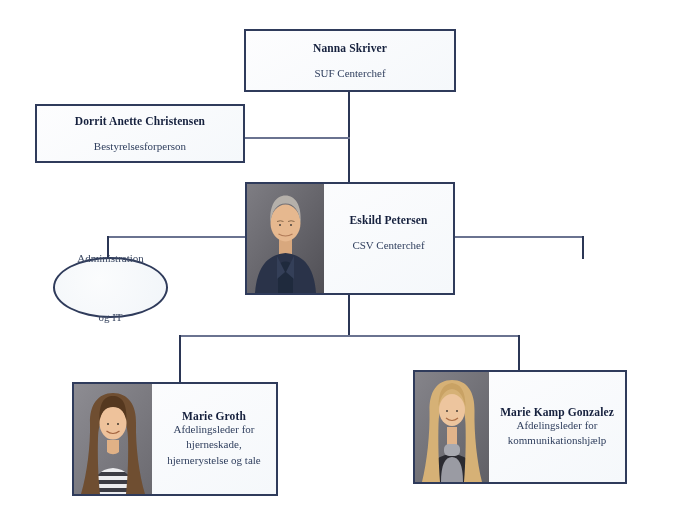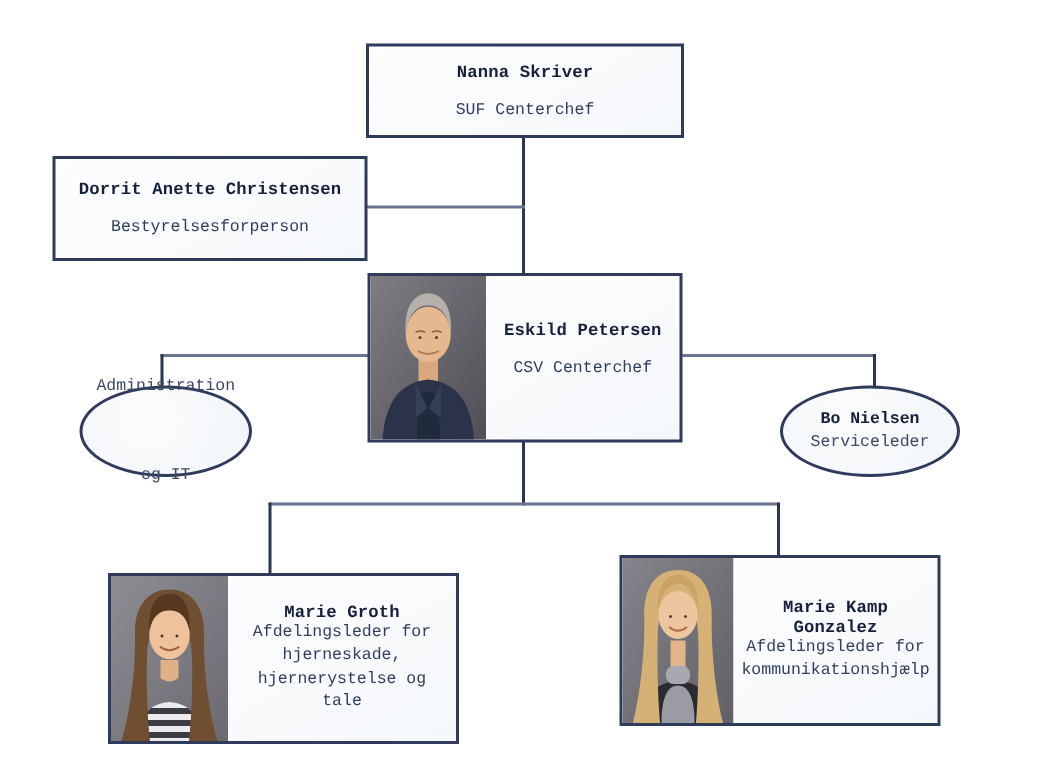--- a/index.html
+++ b/index.html
@@ -1,18 +1,18 @@
 <!DOCTYPE html>
 <html><head>
 <meta charset="utf-8">
 <style>
   html,body{margin:0;padding:0;background:#ffffff;}
   .canvas{
     position:relative;width:696px;height:522px;background:#ffffff;overflow:hidden;
-    font-family:Liberation Mono, monospace;
+    font-family:Liberation Serif, serif;
   }
   
   .node{
     position:absolute;box-sizing:border-box;
     border:2px solid #2f3b5b;
     background:linear-gradient(150deg,#fdfdfe 0%,#f5f8fb 100%);
     display:flex;flex-direction:column;align-items:center;justify-content:center;
     text-align:center;
   }
   .name{font-weight:bold;font-size:11.5px;color:#15203d;letter-spacing:.1px;}
@@ -59,21 +59,21 @@
   <div class="vline" style="left:348px;top:294px;height:43px;"></div>
   <div class="hline" style="left:179px;top:335px;width:341px;"></div>
   <div class="vline" style="left:179px;top:335px;height:48px;"></div>
   <div class="vline" style="left:518px;top:335px;height:48px;"></div>
 
   <div class="node" style="left:244px;top:29px;width:212px;height:63px;">
     <span class="name">Nanna Skriver</span>
     <span class="title">SUF Centerchef</span>
   </div>
 
-  <div class="node" style="left:35px;top:104px;width:210px;height:70px;">
+  <div class="node" style="left:35px;top:104px;width:210px;height:59px;">
     <span class="name">Dorrit Anette Christensen</span>
     <span class="title">Bestyrelsesforperson</span>
   </div>
 
   <div class="card" style="left:245px;top:182px;width:210px;height:113px;">
     <svg class="photo" width="77" height="109" viewBox="0 0 77 109" preserveAspectRatio="none">
       <defs>
         <linearGradient id="g-ebg" x1="0" y1="0" x2="1" y2="1">
           <stop offset="0" stop-color="#7e7d83"></stop>
             <stop offset="1" stop-color="#504f55"></stop>
@@ -97,26 +97,22 @@
       <span class="name">Eskild Petersen</span>
       <span class="title">CSV Centerchef</span>
     </div>
   </div>
 
   <div class="ellipse" style="left:53px;top:257px;width:115px;height:61px;gap:44px;">
     <span class="eline">Administration</span>
     <span class="eline">og IT</span>
   </div>
 
-  <div class="ellipse" style="left:520px;top:257px;width:120px;height:61px;">
-    <span class="eline bold">Bo Nielsen</span>
-    <span class="eline">Serviceleder</span>
-  </div>
 
-  <div class="card" style="left:72px;top:382px;width:234px;height:114px;">
+  <div class="card" style="left:72px;top:382px;width:206px;height:114px;">
     <svg class="photo" width="78" height="110" viewBox="0 0 78 110" preserveAspectRatio="none">
       <defs>
         <linearGradient id="g-mgbg" x1="0" y1="0" x2="1" y2="1">
           <stop offset="0" stop-color="#8d8c92"></stop>
             <stop offset="1" stop-color="#6b6a70"></stop>
         </linearGradient>
         <clipPath id="c-mgbody">
             <path d="M16 110 C18 93 26 85 39 84 C52 85 60 93 62 110 Z"></path>
           </clipPath>
       </defs>

